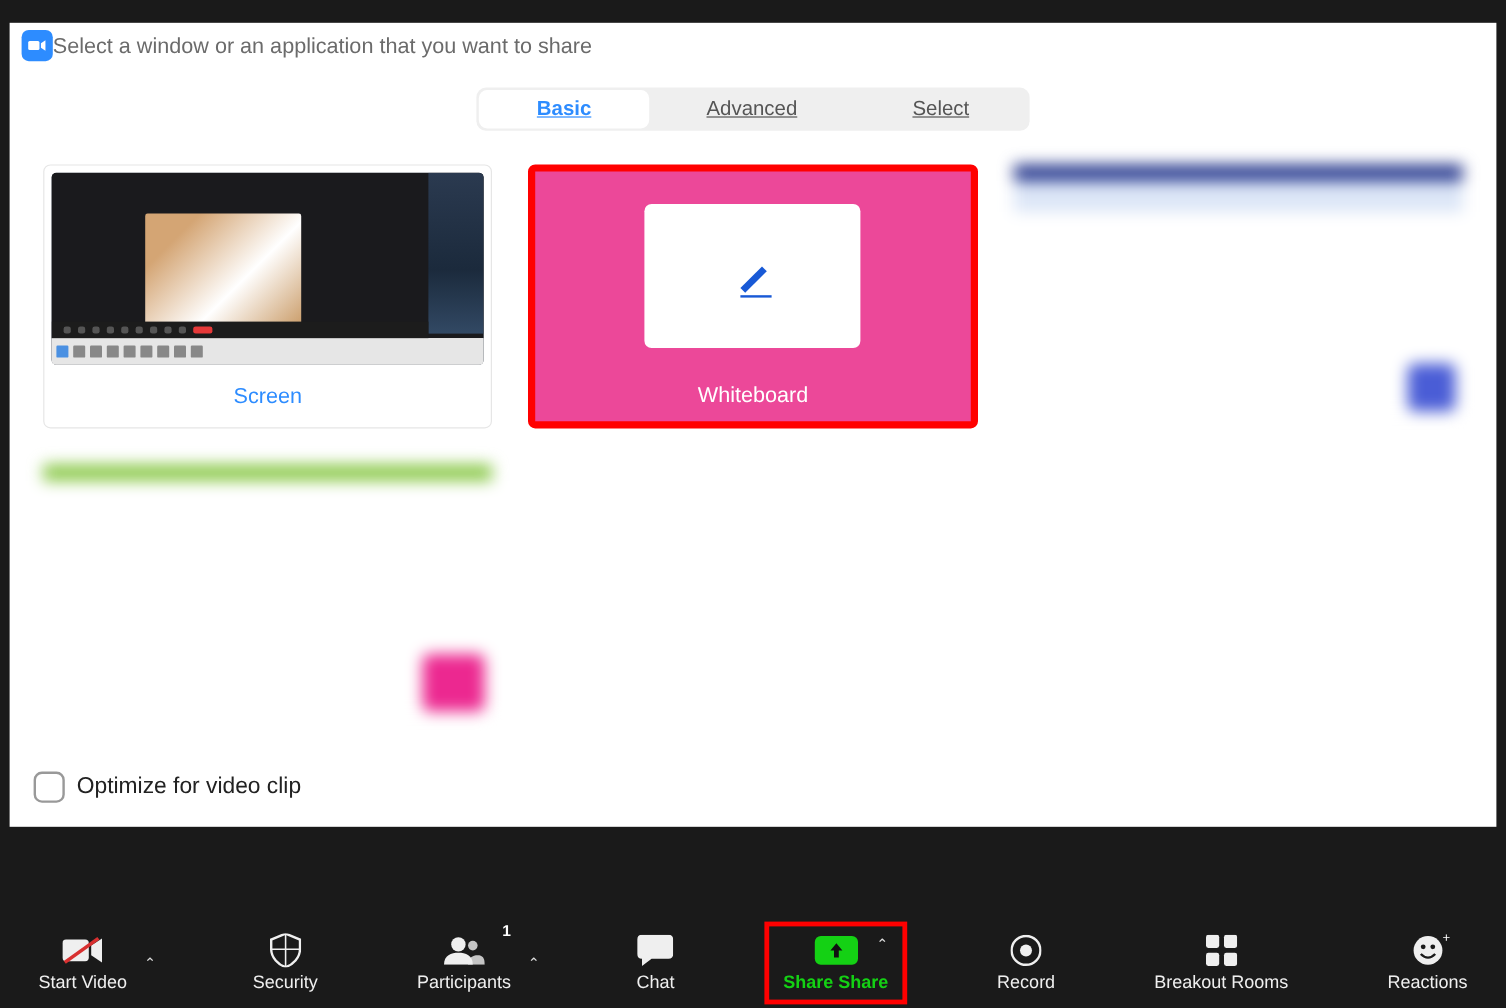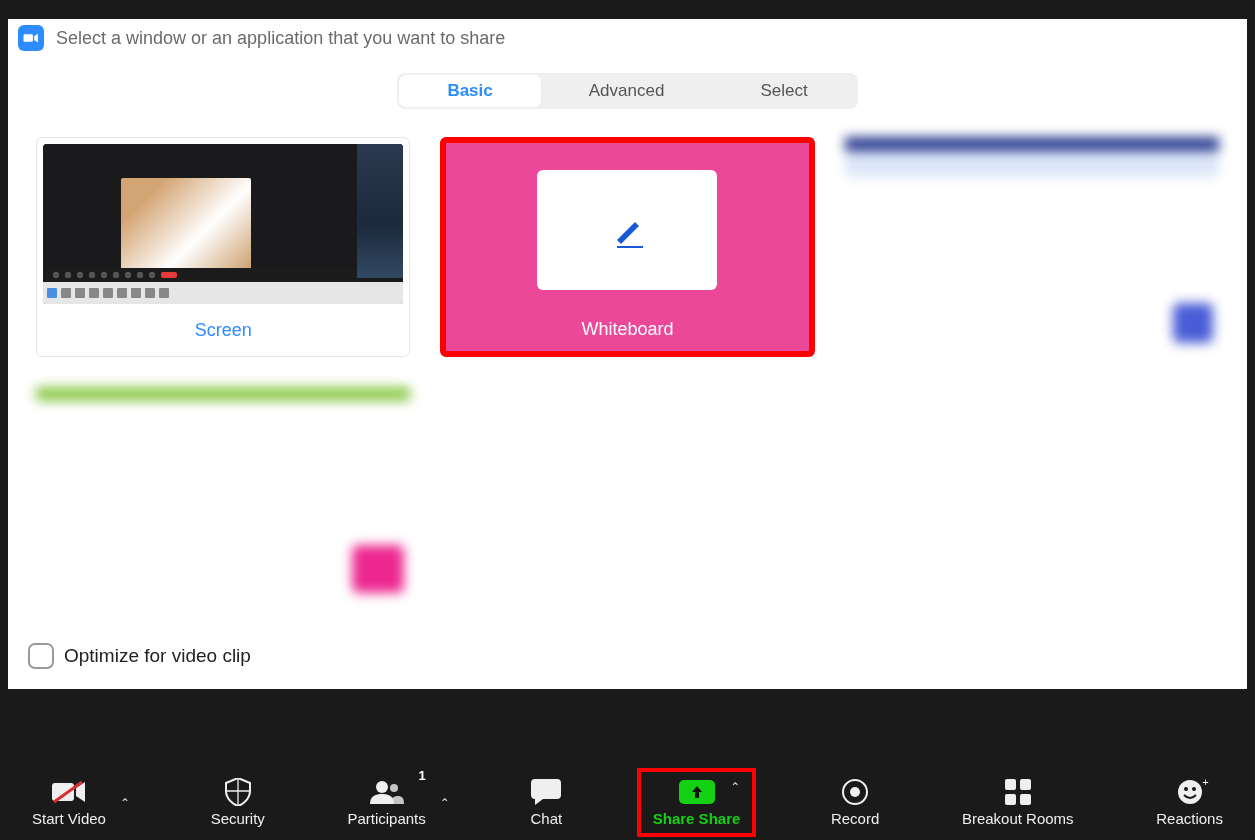--- a/index.html
+++ b/index.html
@@ -18,21 +18,21 @@
   right: 8px;
   height: 670px;
   background: #ffffff;
   display: flex;
   flex-direction: column;
 }
 .dialog-header {
   display: flex;
   align-items: center;
   padding: 6px 10px;
-  gap: 12px;
+  gap: 0;
 }
 .zoom-icon {
   width: 26px;
   height: 26px;
   background: #2d8cff;
   border-radius: 6px;
   display: flex;
   align-items: center;
   justify-content: center;
 }
@@ -52,20 +52,21 @@
   border-radius: 8px;
   padding: 2px;
 }
 .tab {
   padding: 6px 48px;
   border-radius: 7px;
   font-size: 17px;
   cursor: pointer;
   color: #555;
   font-weight: 500;
+  text-decoration: underline;
 }
 .tab.active {
   background: #ffffff;
   color: #2d8cff;
   font-weight: 600;
 }
 .share-grid {
   display: grid;
   grid-template-columns: repeat(3, 1fr);
   gap: 30px;

